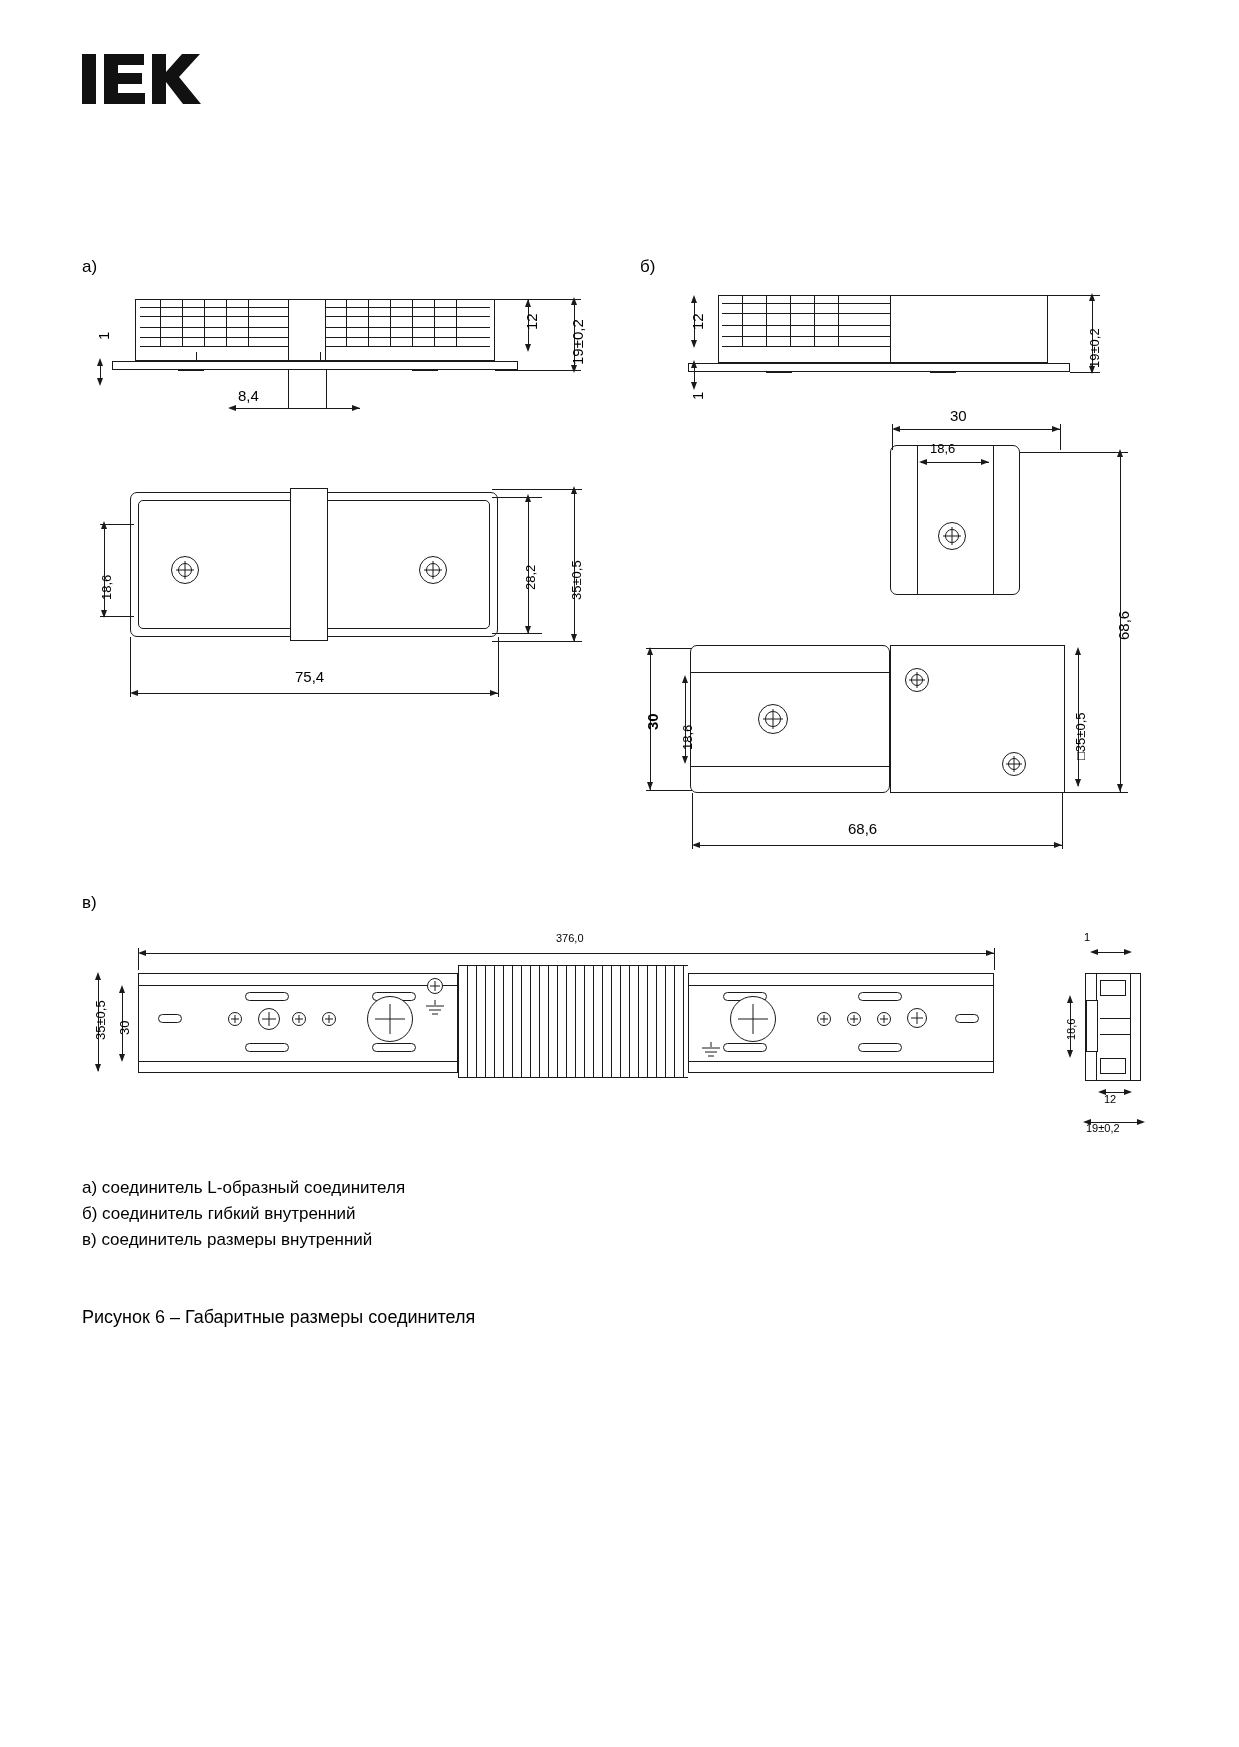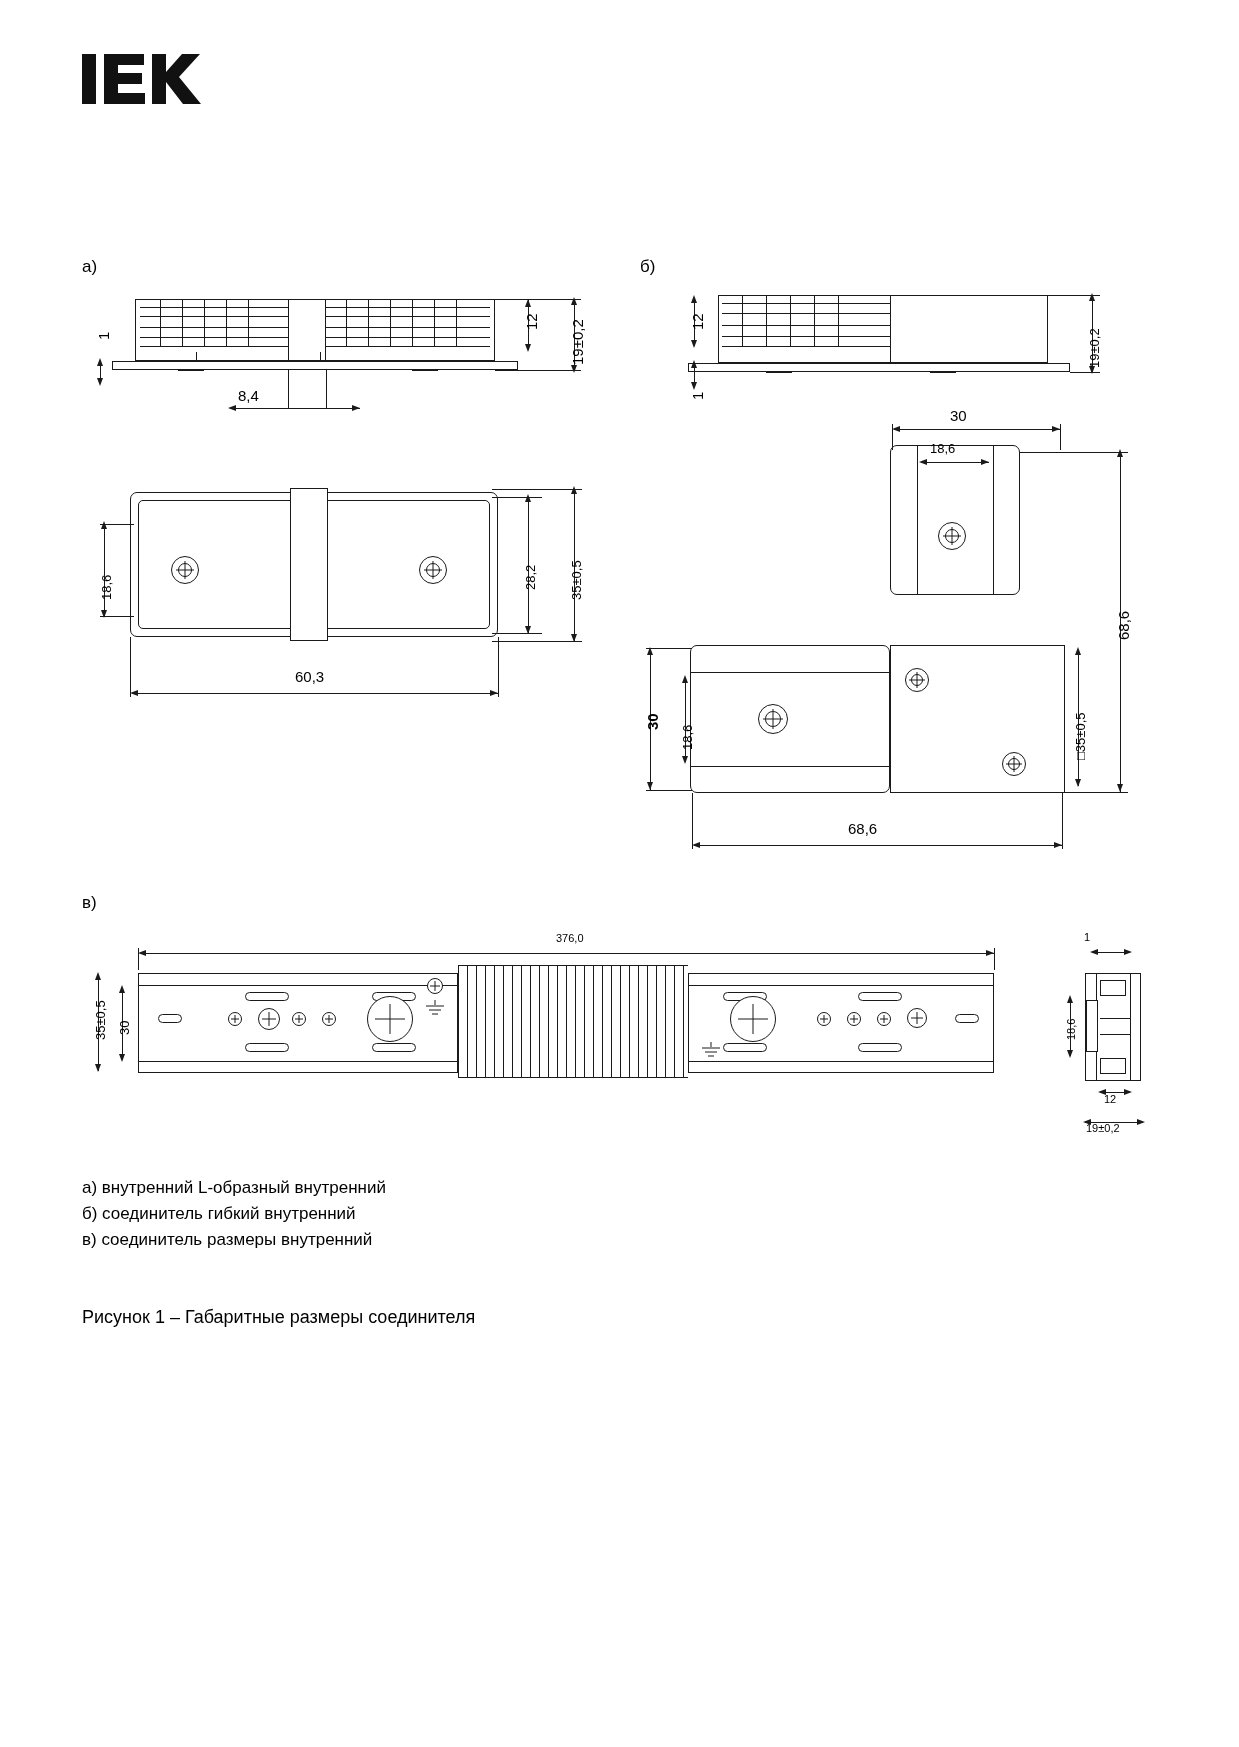--- a/index.html
+++ b/index.html
@@ -227,21 +227,21 @@
     <div class="arrowD" style="left:571px; top:634px;"></div>
     <div class="ln lnh" style="left:492px; top:489px; width:90px;"></div>
     <div class="ln lnh" style="left:492px; top:641px; width:90px;"></div>
     <div class="lbl rot sm" style="left:570px; top:600px;">35±0,5</div>
 
     <div class="ln lnh" style="left:132px; top:693px; width:366px;"></div>
     <div class="arrowL" style="left:130px; top:690px;"></div>
     <div class="arrowR" style="left:490px; top:690px;"></div>
     <div class="ln lnv" style="left:130px; top:637px; height:60px;"></div>
     <div class="ln lnv" style="left:498px; top:637px; height:60px;"></div>
-    <div class="lbl" style="left:295px; top:669px;">60,3</div>
+    <div class="lbl" style="left:295px; top:669px;">75,4</div>
   </div>
 
   <div class="view-tag" style="left:640px; top:257px;">б)</div>
 
   <div>
     <div class="box" style="left:718px; top:295px; width:330px; height:68px;"></div>
     <div class="ln lnh" style="left:722px; top:303px; width:168px;"></div>
     <div class="ln lnh" style="left:722px; top:313px; width:168px;"></div>
     <div class="ln lnh" style="left:722px; top:325px; width:168px;"></div>
     <div class="ln lnh" style="left:722px; top:336px; width:168px;"></div>
@@ -432,19 +432,19 @@
     <div class="arrowL" style="left:1098px; top:1089px;"></div>
     <div class="arrowR" style="left:1124px; top:1089px;"></div>
     <div class="lbl xs" style="left:1104px; top:1094px;">12</div>
 
     <div class="ln lnh" style="left:1085px; top:1122px; width:58px;"></div>
     <div class="arrowL" style="left:1083px; top:1119px;"></div>
     <div class="arrowR" style="left:1137px; top:1119px;"></div>
     <div class="lbl xs" style="left:1086px; top:1123px;">19±0,2</div>
   </div>
 
-  <div class="legend" style="top:1175px;">а) внутренний L-образный внутренний</div>
+  <div class="legend" style="top:1175px;">а) соединитель L-образный соединителя</div>
   <div class="legend" style="top:1201px;">б) соединитель гибкий внутренний</div>
   <div class="legend" style="top:1227px;">в) соединитель размеры внутренний</div>
 
-  <div class="figcaption">Рисунок 1 – Габаритные размеры соединителя</div>
+  <div class="figcaption">Рисунок 6 – Габаритные размеры соединителя</div>
 
 </div>
 
 </body></html>

